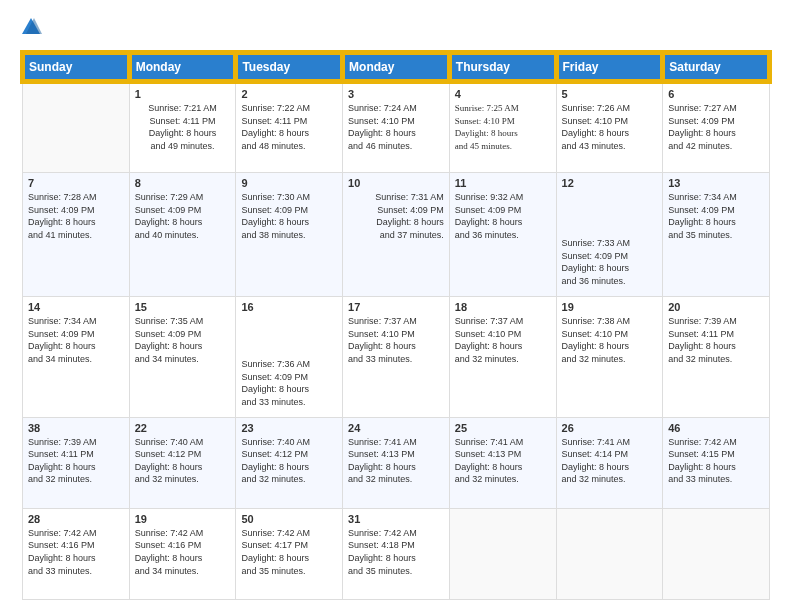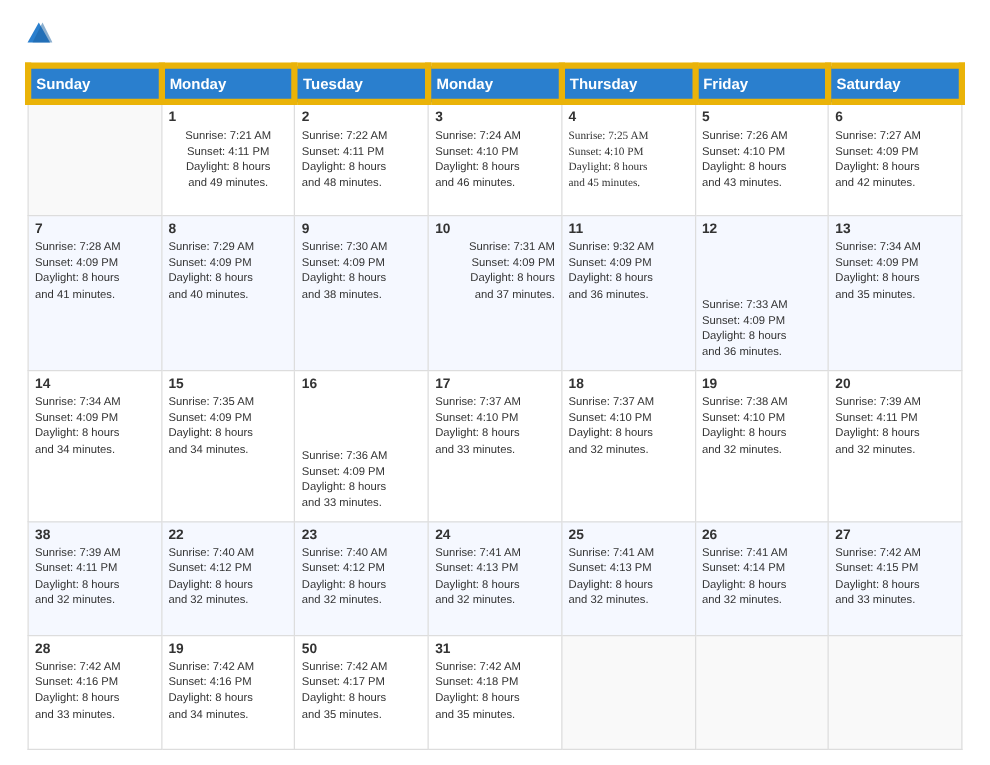--- a/index.html
+++ b/index.html
@@ -325,21 +325,21 @@
 and 32 minutes.</div>
           </td>
           <td>
             <span class="day-num">26</span>
             <div class="day-info" style="white-space: pre-line;">Sunrise: 7:41 AM
 Sunset: 4:14 PM
 Daylight: 8 hours
 and 32 minutes.</div>
           </td>
           <td>
-            <span class="day-num">27</span>
+            <span class="day-num">46</span>
             <div class="day-info" style="white-space: pre-line;">Sunrise: 7:42 AM
 Sunset: 4:15 PM
 Daylight: 8 hours
 and 33 minutes.</div>
           </td>
         </tr>
         <tr>
           <td>
             <span class="day-num">28</span>
             <div class="day-info" style="white-space: pre-line;">Sunrise: 7:42 AM

